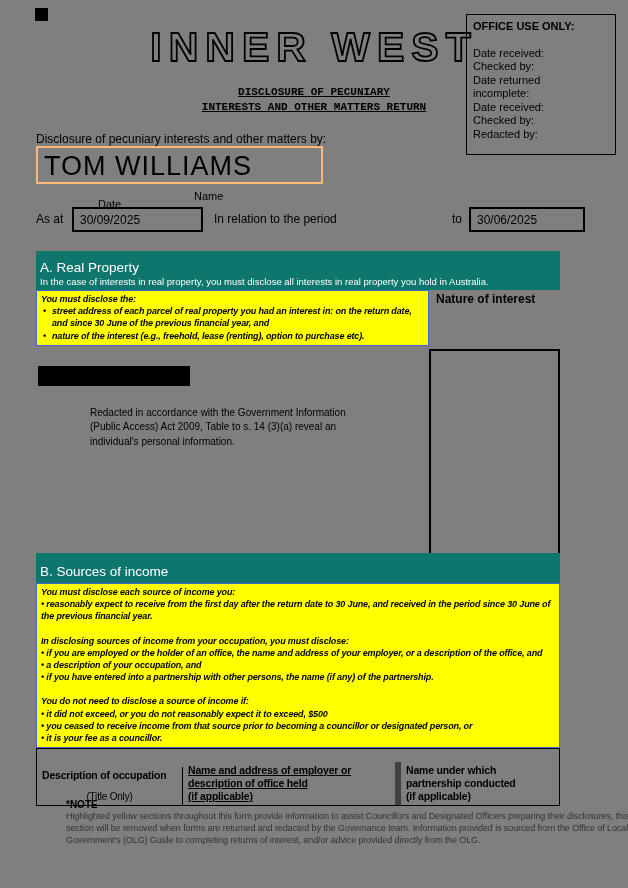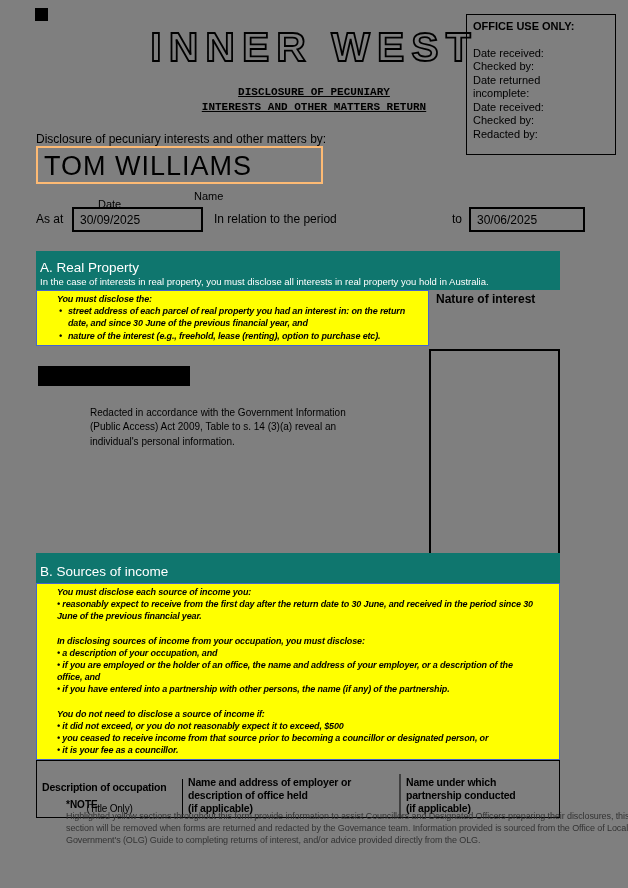--- a/index.html
+++ b/index.html
@@ -65,21 +65,21 @@
   #section-a .sec-header { padding-top:9px; }
   #section-b .sec-header { padding-top:11px; }
   .sec-title { font-size:13.5px; padding:0 4px 1px; }
   #section-b .sec-title { padding-bottom:4px; }
   .sec-sub { font-size:9.5px; padding:0 4px 3px; }
 
   .yellow {
     background:#ffff00; border:1px solid #4466cc;
     font-style:italic; font-weight:bold;
     font-size:9px; letter-spacing:-0.15px; line-height:12.2px;
-    padding:2px 20px 3px; color:#000;
+    padding:2px 4px 3px; color:#000;
   }
   .bullet-hang { padding-left:11px; position:relative; }
   .bullet-hang:before { content:"•"; position:absolute; left:2px; }
   .bullet-flat:before { content:"•  "; }
   .gap { height:12px; }
 
   
   #a-instr-row { display:flex; align-items:stretch; }
   #a-yellow { width:393px; }
   #a-nature-head { flex:1; font-weight:bold; font-size:12px; padding:2px 7px; }
@@ -92,21 +92,21 @@
 
   
   #b-yellow { margin:0; }
 
   
   #b-cols { display:flex; border:1px solid #000; height:58px;align-items:flex-end; }
   #b-cols .col { padding:2px 5px; font-weight:bold; font-size:10.5px;
     letter-spacing:-0.2px; line-height:13px; }
   #b-col-1 { width:146px; border-right:1px solid #000; }
   #b-col-1 .col-sub { font-weight:normal; font-size:10px; text-align:center; margin-top:8px; }
-  #b-col-2 { width:218px; border-right:2px solid #404040; }
+  #b-col-2 { width:218px; border-right:6px solid #404040;text-decoration:underline; }
   #b-col-3 { flex:1; }
 
   
   #footnote { left:30px; top:799px; width:576px;margin-left:36px; }
   #footnote-title { font-weight:bold; font-size:10px; }
   #footnote-text { font-size:9px; letter-spacing:-0.1px; line-height:12px; color:#333; }
 </style>
 </head>
 <body>
 
@@ -165,22 +165,22 @@
 
 <div class="abs section" id="section-b">
   <div class="sec-header">
     <div class="sec-title">B. Sources of income</div>
   </div>
   <div class="yellow" id="b-yellow">
     <div>You must disclose each source of income you:</div>
     <div class="bullet-flat">reasonably expect to receive from the first day after the return date to 30 June, and received in the period since 30 June of the previous financial year.</div>
     <div class="gap"></div>
     <div>In disclosing sources of income from your occupation, you must disclose:</div>
+    <div class="bullet-flat">if you are employed or the holder of an office, the name and address of your employer, or a description of the office, and</div>
     <div class="bullet-flat">a description of your occupation, and</div>
-    <div class="bullet-flat">if you are employed or the holder of an office, the name and address of your employer, or a description of the office, and</div>
     <div class="bullet-flat">if you have entered into a partnership with other persons, the name (if any) of the partnership.</div>
     <div class="gap"></div>
     <div>You do not need to disclose a source of income if:</div>
     <div class="bullet-flat">it did not exceed, or you do not reasonably expect it to exceed, $500</div>
     <div class="bullet-flat">you ceased to receive income from that source prior to becoming a councillor or designated person, or</div>
     <div class="bullet-flat">it is your fee as a councillor.</div>
   </div>
   <div id="b-cols">
     <div class="col" id="b-col-1">
       <div class="col-title">Description of occupation</div>

